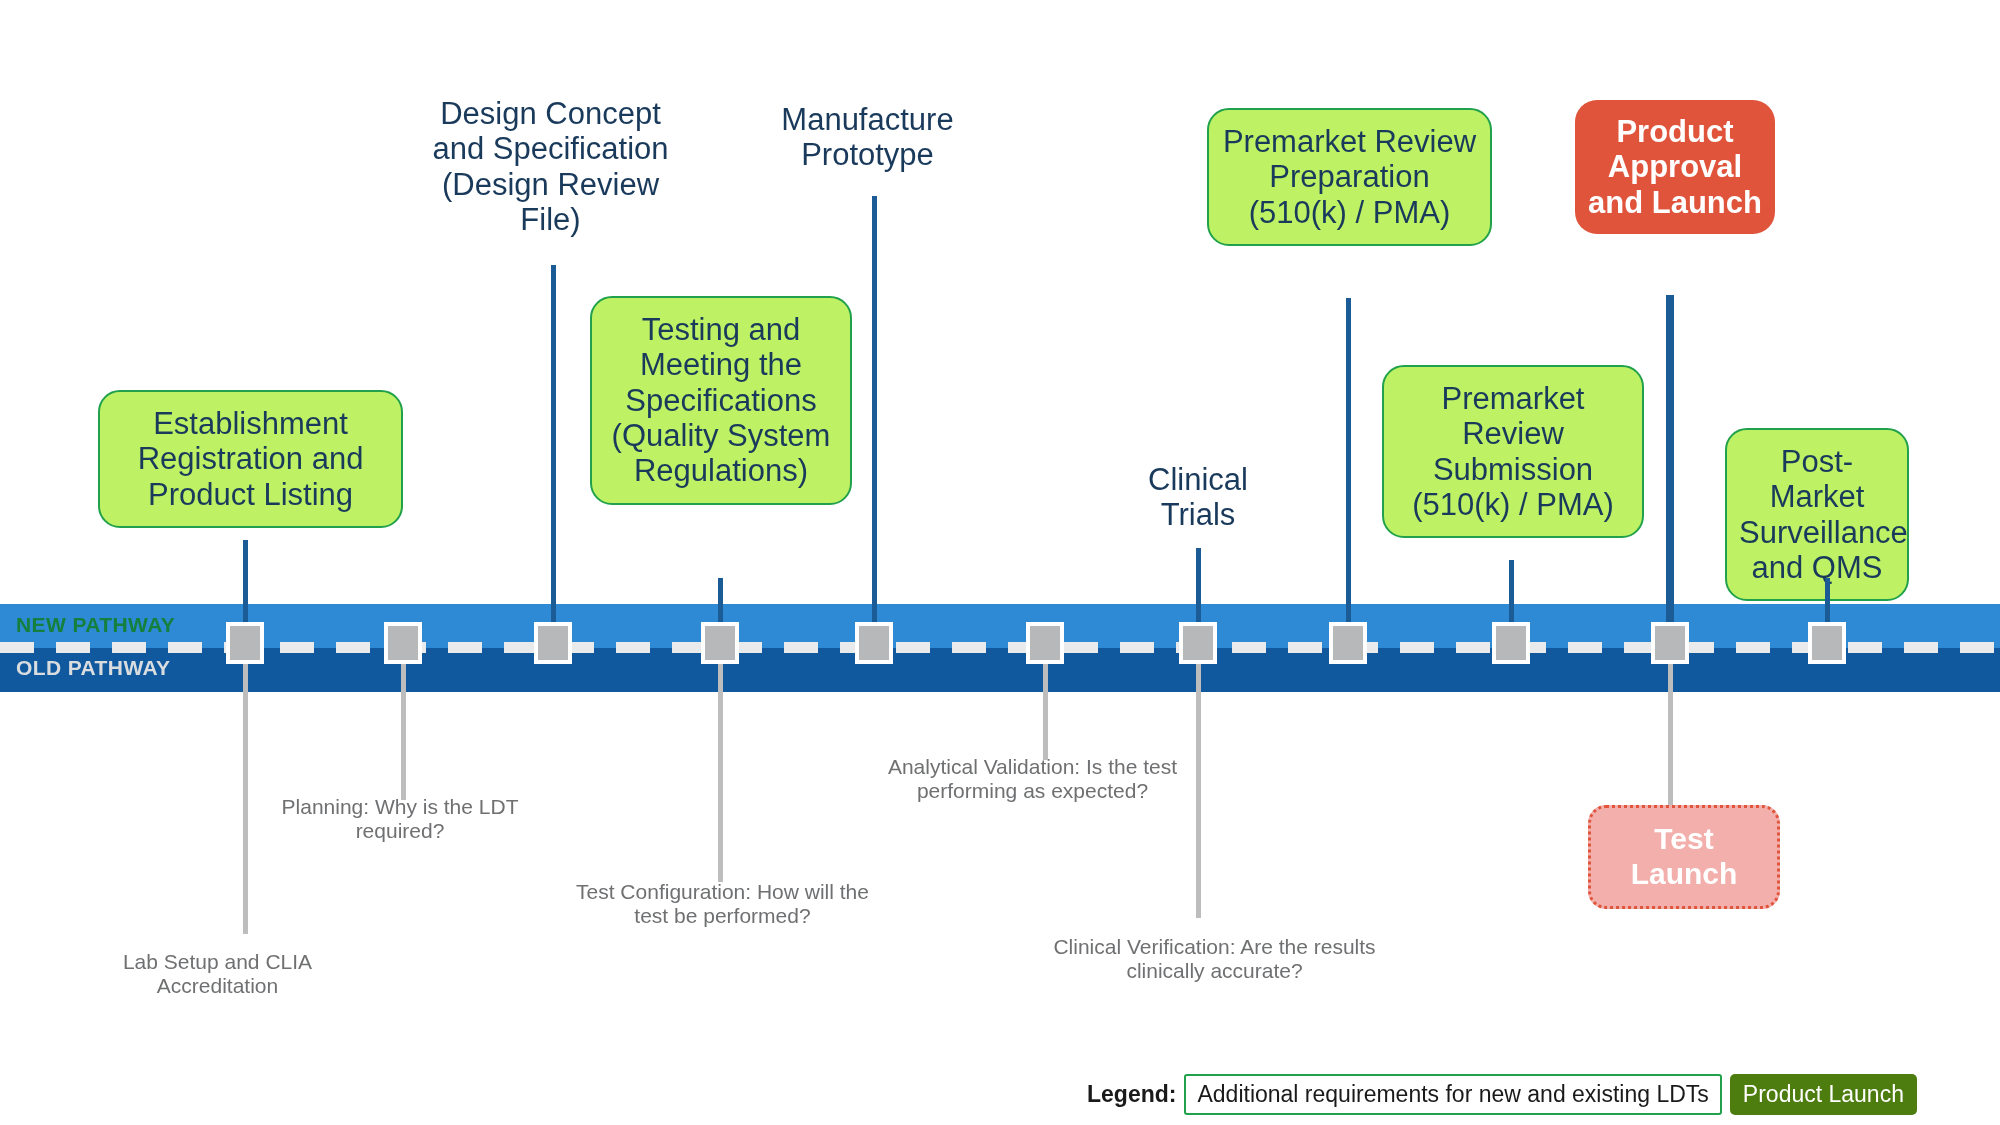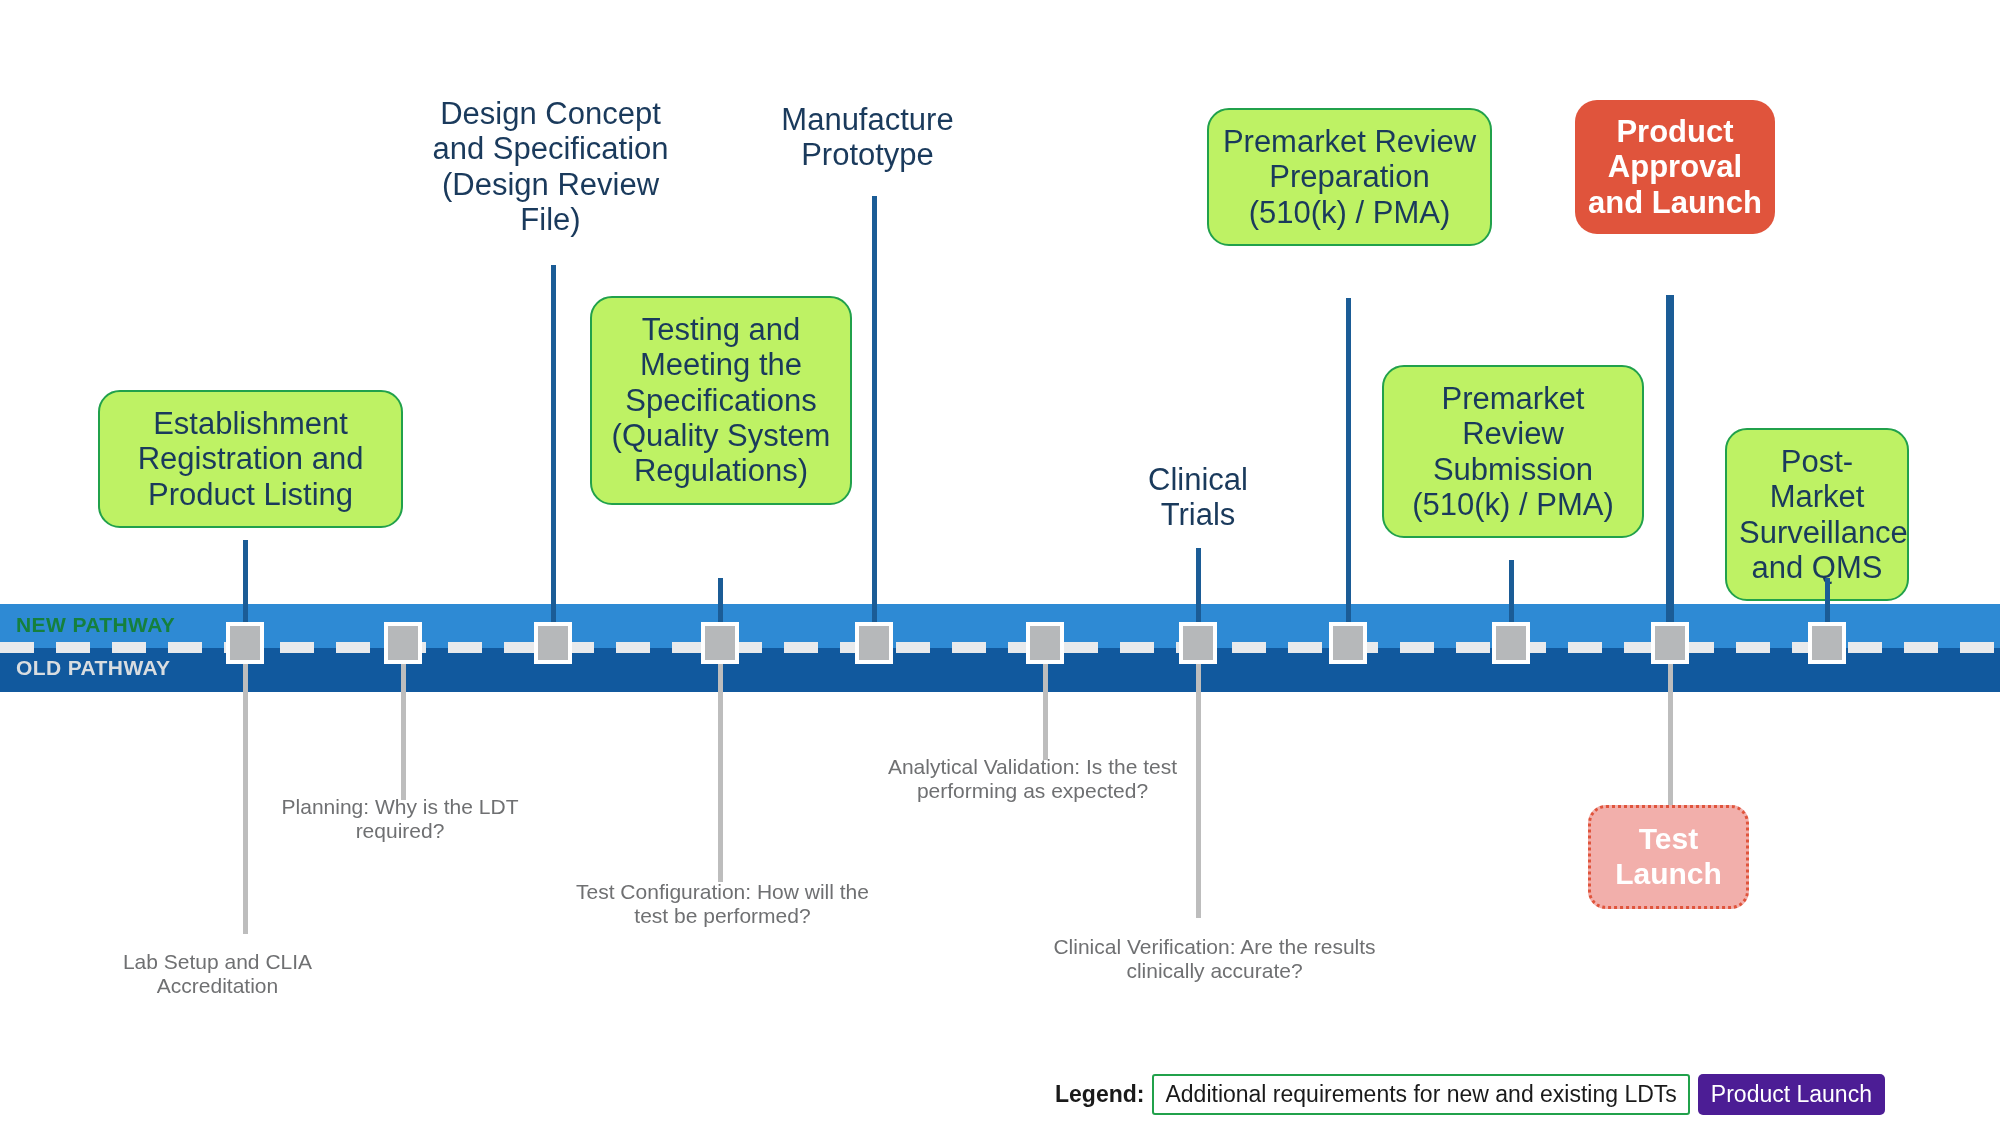--- a/index.html
+++ b/index.html
@@ -157,32 +157,33 @@
     display: flex;
     align-items: center;
     z-index: 8;
   }
   .legend-label {
     font-size: 23px;
     font-weight: bold;
     color: #1a1a1a;
     margin-right: 8px;
     white-space: nowrap;
+    margin-left: 32px;
   }
   .legend-chip-green {
     border: 2.5px solid #21a14b;
     background: #ffffff;
     color: #1a1a1a;
     font-size: 23px;
     padding: 5px 11px;
     border-radius: 3px;
     white-space: nowrap;
   }
   .legend-chip-red {
-    background: #4c1d95;
+    background: #4d7c0f;
     color: #ffffff;
     font-size: 23px;
     padding: 7px 13px;
     border-radius: 5px;
     margin-left: 8px;
     white-space: nowrap;
   }
 </style>
 </head>
 <body>
@@ -246,21 +247,21 @@
   <div class="botnode" style="left:265px; top:795px; width:270px;">Planning: Why is the LDT required?</div>
 
   <div class="botnode" style="left:70px; top:950px; width:295px;">Lab Setup and CLIA Accreditation</div>
 
   <div class="botnode" style="left:570px; top:880px; width:305px;">Test Configuration: How will the test be performed?</div>
 
   <div class="botnode" style="left:870px; top:755px; width:325px;">Analytical Validation: Is the test performing as expected?</div>
 
   <div class="botnode" style="left:1022px; top:935px; width:385px;">Clinical Verification: Are the results clinically accurate?</div>
 
-  <div class="botnode pink" style="left:1588px; top:805px; width:161px;">Test Launch</div>
+  <div class="botnode pink" style="left:1588px; top:805px; width:192px;">Test Launch</div>
 
   <div class="legend">
     <span class="legend-label">Legend:</span>
     <span class="legend-chip-green">Additional requirements for new and existing LDTs</span>
     <span class="legend-chip-red">Product Launch</span>
   </div>
 
 </div>
 
 </body></html>

